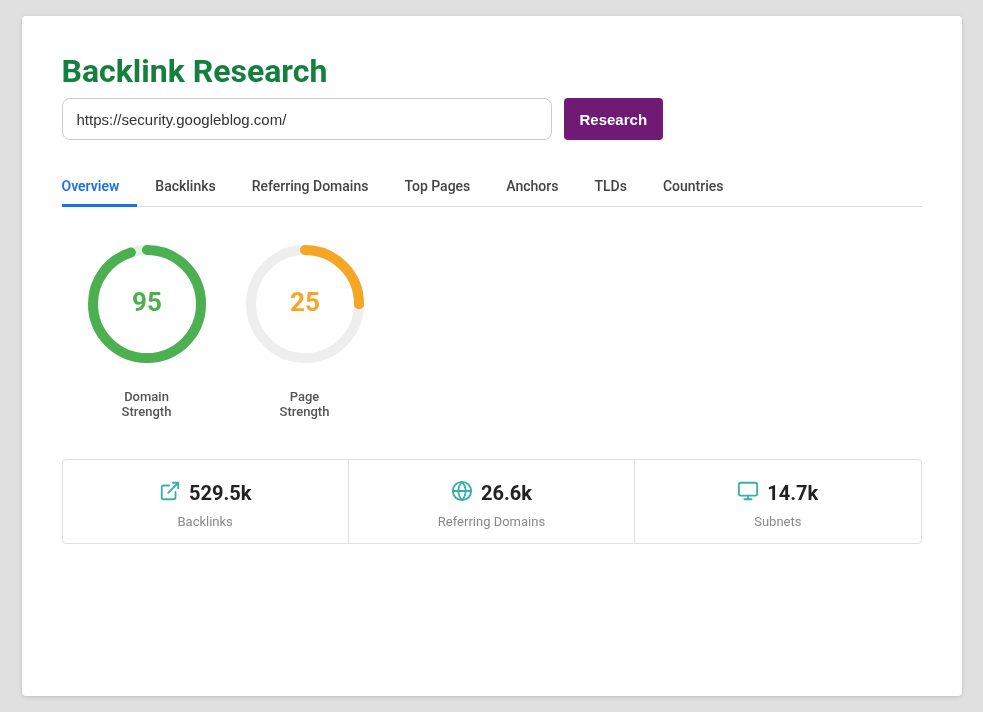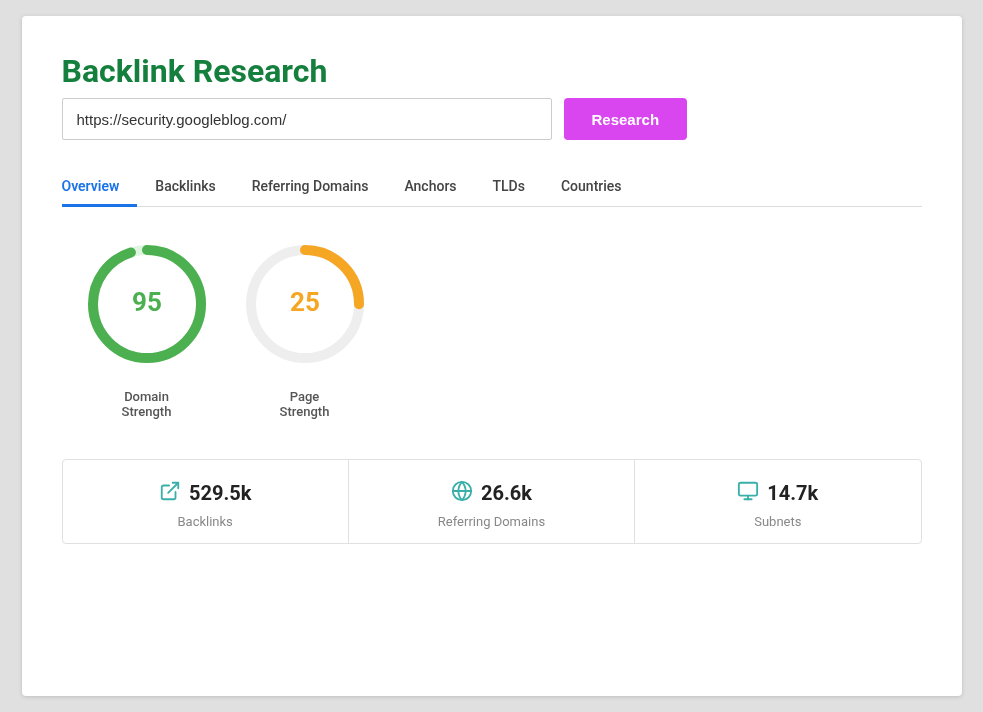--- a/index.html
+++ b/index.html
@@ -34,32 +34,32 @@
       display: flex;
       align-items: center;
       gap: 12px;
       margin-bottom: 28px;
     }
     .url-input {
       flex: 1;
       max-width: 490px;
       height: 42px;
       border: 1px solid #ccc;
-      border-radius: 2px;
+      border-radius: 8px;
       padding: 0 14px;
       font-size: 15px;
       color: #333;
       outline: none;
     }
     .research-btn {
-      background: #d946ef;
+      background: #701a75;
       color: #fff;
       border: none;
       border-radius: 4px;
-      padding: 0 28px;
+      padding: 0 16px;
       height: 42px;
       font-size: 15px;
       font-weight: 600;
       cursor: pointer;
     }
     .tabs {
       display: flex;
       gap: 0;
       border-bottom: 1px solid #ddd;
       margin-bottom: 32px;
@@ -162,20 +162,21 @@
 
   <div class="search-row">
     <input class="url-input" type="text" value="https://security.googleblog.com/" style="">
     <button class="research-btn">Research</button>
   </div>
 
   <div class="tabs" id="tabs-container">
   <div class="tab-item active">Overview</div>
       <div class="tab-item">Backlinks</div>
       <div class="tab-item">Referring Domains</div>
+      <div class="tab-item">Top Pages</div>
       <div class="tab-item">Anchors</div>
       <div class="tab-item">TLDs</div>
       <div class="tab-item">Countries</div>
     </div>
 
   <div class="gauges-row" id="gauges-container">
   <div class="gauge-item">
       <svg class="gauge-svg" viewBox="0 0 130 130">
 
         <circle cx="65" cy="65" r="54" fill="none" stroke="#e0f5e0" stroke-width="10"></circle>

